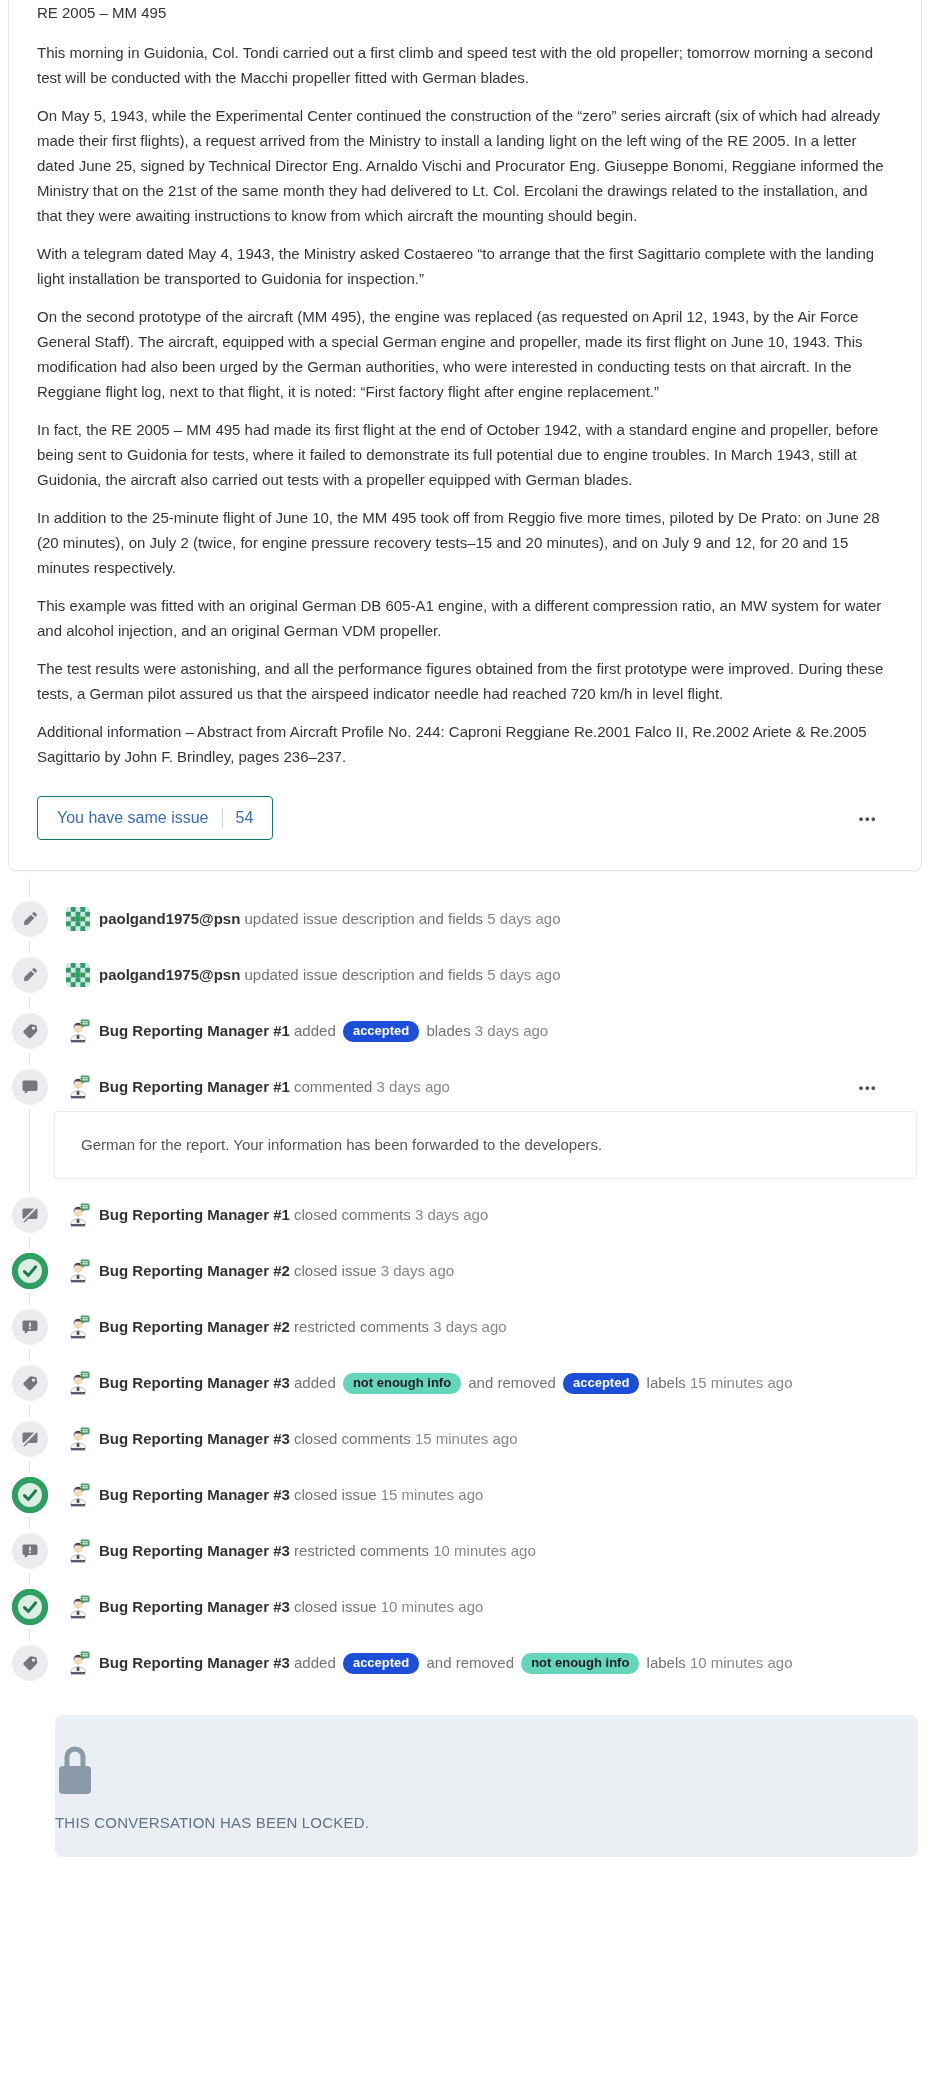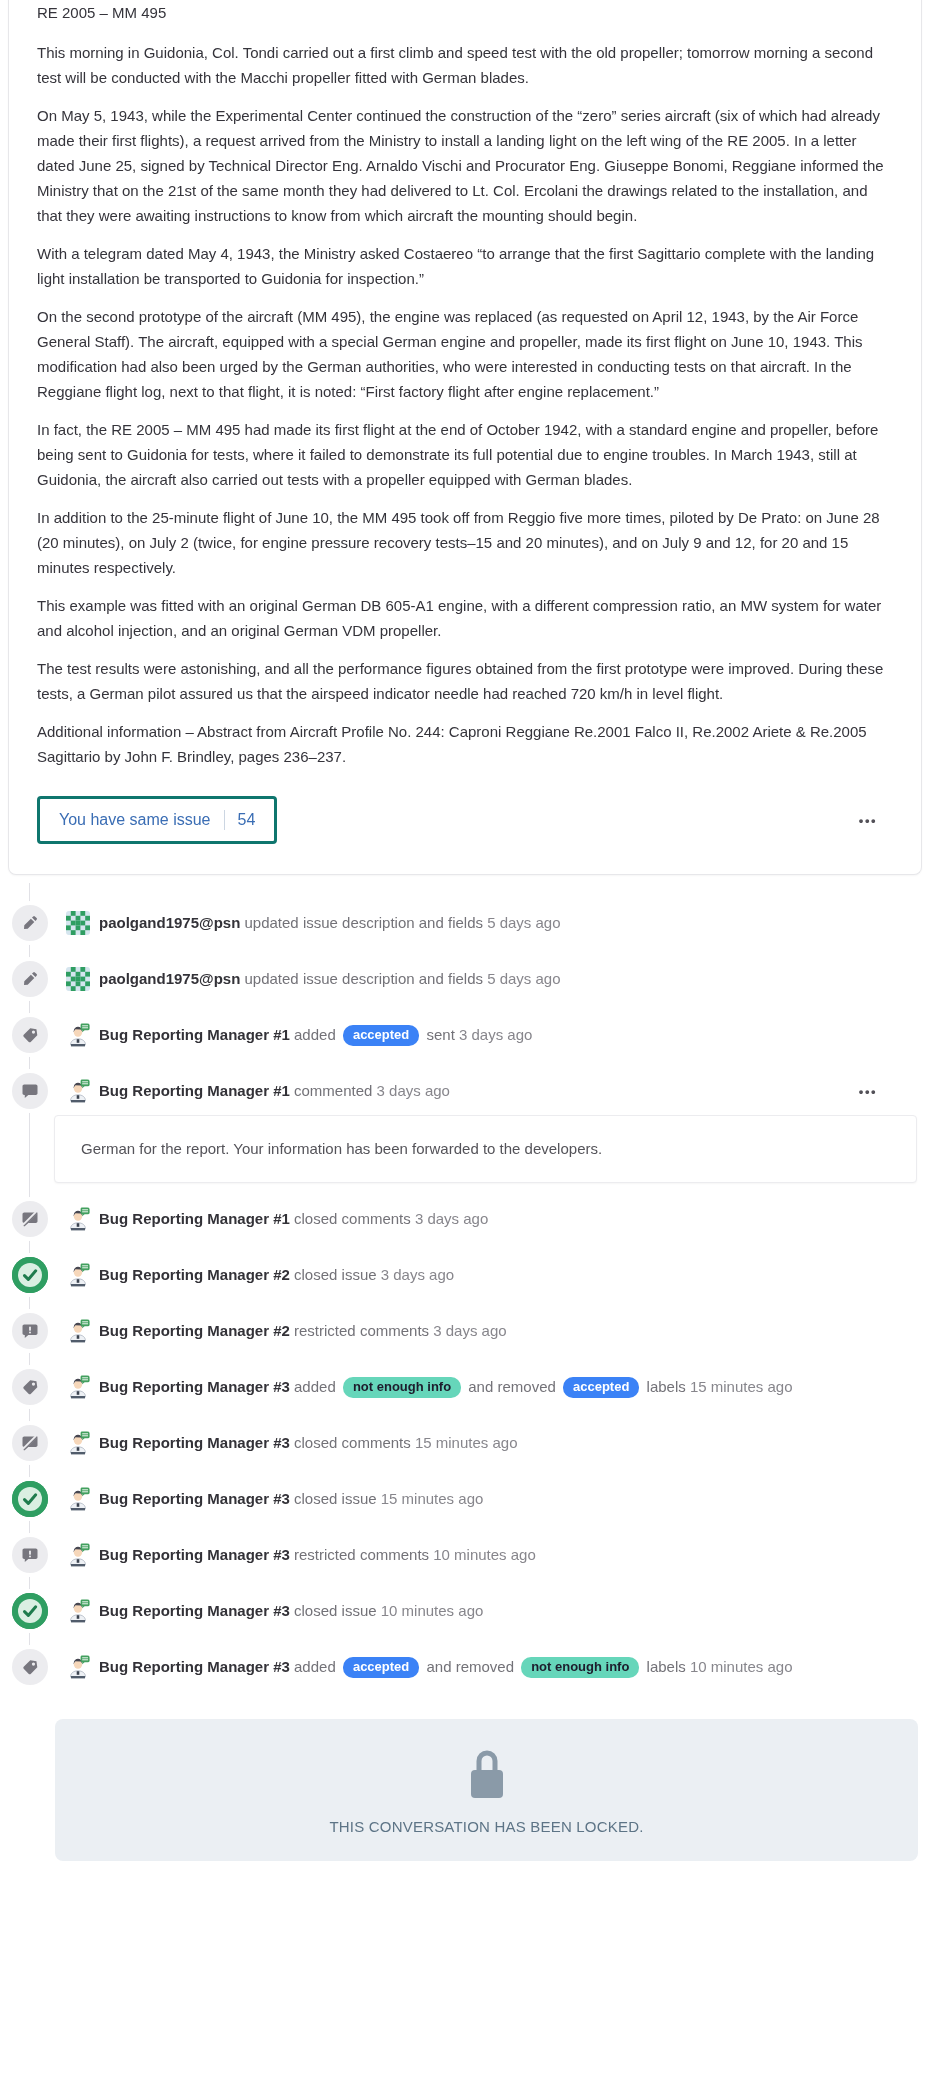--- a/index.html
+++ b/index.html
@@ -16,21 +16,21 @@
     padding:16px 32px 30px 28px;
     box-shadow:0 1px 2px rgba(31,30,36,.04);
     background:#fff;
   }
   .title{font-size:15px;line-height:22px;margin:0 0 16px;color:#35343b;}
   p.para{margin:12px 0 13px;font-size:15px;line-height:25px;color:#35343b;}
   p.para:last-child{margin-bottom:0;}
   .card-footer{display:flex;justify-content:space-between;align-items:center;margin-top:27px;padding-right:12px;}
   .same-btn{
     display:inline-flex;align-items:center;gap:13px;
-    border:3px solid #0f766e;border-radius:4px;background:#fff;
+    border:1px solid #0f766e;border-radius:4px;background:#fff;
     padding:11px 19px;cursor:pointer;
   }
   .same-btn .lbl,.same-btn .cnt{color:#3a6db4;font-size:16px;line-height:20px;}
   .same-btn .sep{width:1px;height:20px;background:#ccd6e2;}
   .dots{color:#535158;font-size:13px;letter-spacing:1.5px;font-weight:bold;cursor:pointer;}
   
   .timeline{position:relative;margin-top:28px;}
   .timeline::before{
     content:"";position:absolute;left:29px;top:-20px;bottom:18px;
     width:1px;background:#e1e1e6;
@@ -45,32 +45,32 @@
   .tl-icon-check{background:#2f9e62;}
   .avatar{width:24px;height:24px;margin-left:18px;flex:none;display:block;}
   .avatar svg{display:block;border-radius:3px;}
   .tl-text{margin-left:9px;font-size:15px;color:#737278;line-height:24px;padding-right:90px;}
   .author{font-weight:bold;color:#333238;cursor:pointer;}
   .time{color:#87868c;}
   .badge{
     display:inline-block;padding:2px 10px 3px;border-radius:10px;
     font-size:13px;font-weight:bold;line-height:16px;vertical-align:1px;margin:0 3px;cursor:pointer;
   }
-  .badge-red{background:#3b82f6;color:#ffffff;}
+  .badge-red{background:#1d4ed8;color:#ffffff;}
   .badge-teal{background:#66d6ba;color:#1d1c2c;}
   .tl-row .dots{position:absolute;right:45px;top:13px;}
   .comment-box{
     margin:4px 32px 16px 54px;border:1px solid #ececef;border-radius:4px;
     padding:21px 26px;background:#fff;box-shadow:0 1px 2px rgba(31,30,36,.04);
   }
   .comment-box p{margin:0;font-size:15px;color:#545359;line-height:24px;}
   
   .locked-box{
     margin:32px 31px 0 55px;height:142px;background:#ebeff3;border-radius:8px;
-    display:flex;flex-direction:column;align-items:center;justify-content:center;gap:13px;
+    display:flex;flex-direction:column;justify-content:center;gap:13px;
   }
   .lock-text{color:#5d7486;font-size:15px;letter-spacing:.2px;}
 </style>
 </head>
 <body>
 
 <div class="desc-card">
   <p class="title">RE 2005 – MM 495</p>
   <div>
       <p class="para">This morning in Guidonia, Col. Tondi carried out a first climb and speed test with the old propeller; tomorrow morning a second test will be conducted with the Macchi propeller fitted with German blades.</p>
@@ -165,21 +165,21 @@
           <circle cx="12" cy="9.5" r="4.2" fill="#f6d7ba"></circle>
           <path d="M7.6 9.2a4.4 4.4 0 0 1 8.8 0l-1.2-2.8-6.4-.2z" fill="#474751"></path>
           <path d="M7.8 9.5a4.2 4.2 0 0 1 8.4 0v-1.6a4.2 4.2 0 0 0-8.4 0z" fill="#474751"></path>
           <rect x="5" y="21" width="14" height="2.4" fill="#515c6b"></rect>
           <rect x="14.6" y="0.6" width="9" height="6.6" rx="1.4" fill="#43a05f"></rect>
           <path d="M16.4 7l-.1 2.2 2.4-2.2z" fill="#43a05f"></path>
           <line x1="16.2" y1="2.8" x2="22" y2="2.8" stroke="#fff" stroke-width="0.9"></line>
           <line x1="16.2" y1="4.8" x2="22" y2="4.8" stroke="#fff" stroke-width="0.9"></line>
         </svg>
       </span>
-      <span class="tl-text"><span class="author">Bug Reporting Manager #1</span><span class="action"> added </span><span class="badge badge-red">accepted</span><span class="action"> sent </span><span class="time"> 3 days ago</span></span>
+      <span class="tl-text"><span class="author">Bug Reporting Manager #1</span><span class="action"> added </span><span class="badge badge-red">accepted</span><span class="action"> blades </span><span class="time"> 3 days ago</span></span>
     </div>
     <div class="tl-row tight">
       <span class="tl-icon">
         <svg width="16" height="16" viewBox="0 0 16 16">
           <path fill="#77767e" d="M2.2 1.5h11.6c.9 0 1.7.8 1.7 1.7v7c0 .9-.8 1.7-1.7 1.7H6.3l-3.5 3v-3H2.2c-.9 0-1.7-.8-1.7-1.7v-7c0-.9.8-1.7 1.7-1.7z"></path>
         </svg>
       </span>
       <span class="avatar">
         <svg width="24" height="24" viewBox="0 0 24 24">
           <rect width="24" height="24" fill="#ffffff"></rect>

